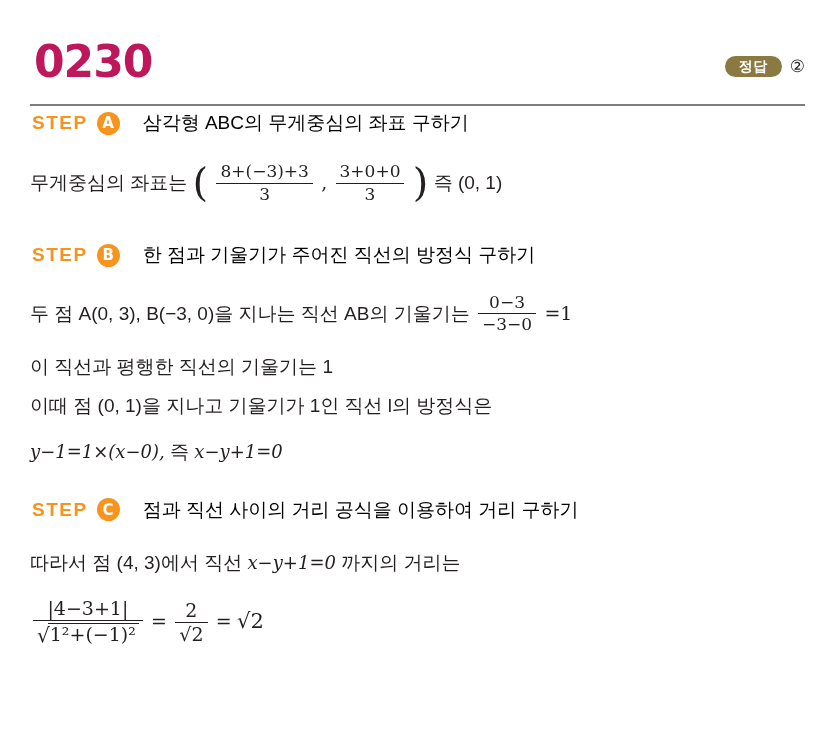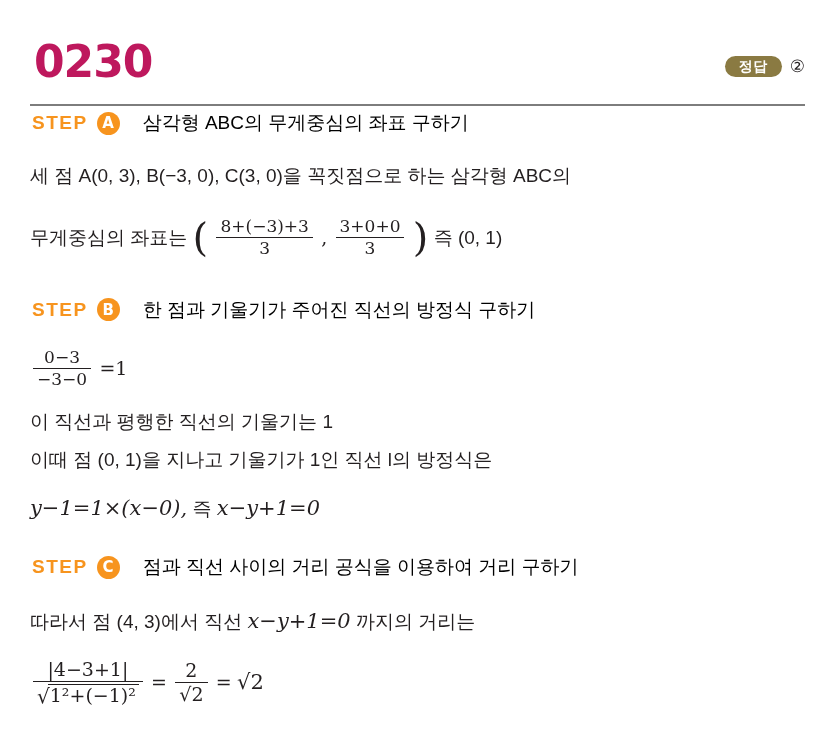--- a/index.html
+++ b/index.html
@@ -165,21 +165,21 @@
     vertical-align: -2px;
   }
   .sqrt-body {
     border-top: 1.2px solid #231f20;
     padding: 0 3px 0 2px;
     display: inline-block;
     margin-left: -2px;
     position: relative;
     top: 1px;
   }
-  .em-line { font-size: 21px; }
+  .em-line { font-size: 18px; }
   .inline-math { font-size: 19px; }
 </style>
 </head>
 <body>
 
 <div class="page">
 
   <div class="header">
     <div class="prob-no">0230</div>
     <div class="answer-box">
@@ -190,21 +190,20 @@
   </div>
 
   <div class="content">
 
     <div class="step-head">
       <span class="step-word">STEP</span>
       <span class="step-badge">A</span>
       <span class="step-title">삼각형 ABC의 무게중심의 좌표 구하기</span>
     </div>
 
-    <div class="body-line gap-a">세 점 A(0, 3), B(−3, 0), C(3, 0)을 꼭짓점으로 하는 삼각형 ABC의</div>
 
     <div class="body-line gap-b">
       <span>무게중심의 좌표는</span>
       <span class="bigparen">(</span>
       <span class="frac">
         <span class="num">8+(−3)+3</span>
         <span class="den">3</span>
       </span>
       <span class="mathup">,</span>
       <span class="frac">
@@ -215,20 +214,21 @@
       <span>즉 (0, 1)</span>
     </div>
 
     <div class="step-head" style="margin-top:28px;">
       <span class="step-word">STEP</span>
       <span class="step-badge">B</span>
       <span class="step-title">한 점과 기울기가 주어진 직선의 방정식 구하기</span>
     </div>
 
     <div class="body-line gap-a">
+      <span>두 점 A(0, 3), B(−3, 0)을 지나는 직선 AB의 기울기는</span>
       <span class="frac">
         <span class="num">0−3</span>
         <span class="den">−3−0</span>
       </span>
       <span class="mathup inline-math">=1</span>
     </div>
 
     <div class="body-line gap-b">이 직선과 평행한 직선의 기울기는 1</div>
 
     <div class="body-line gap-c">이때 점 (0, 1)을 지나고 기울기가 1인 직선 l의 방정식은</div>

